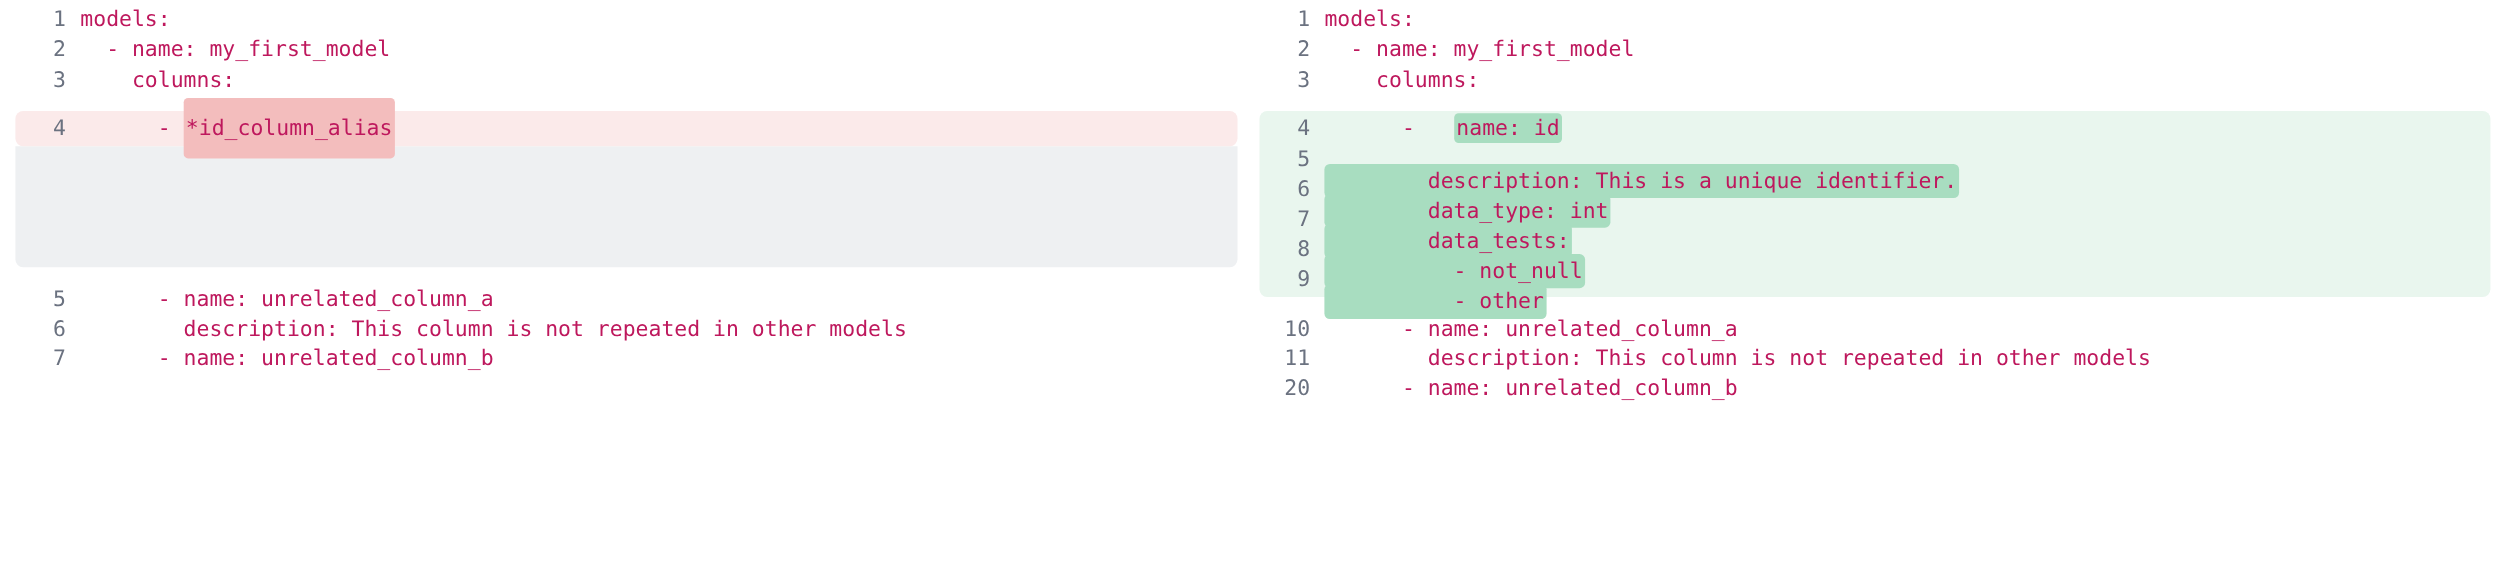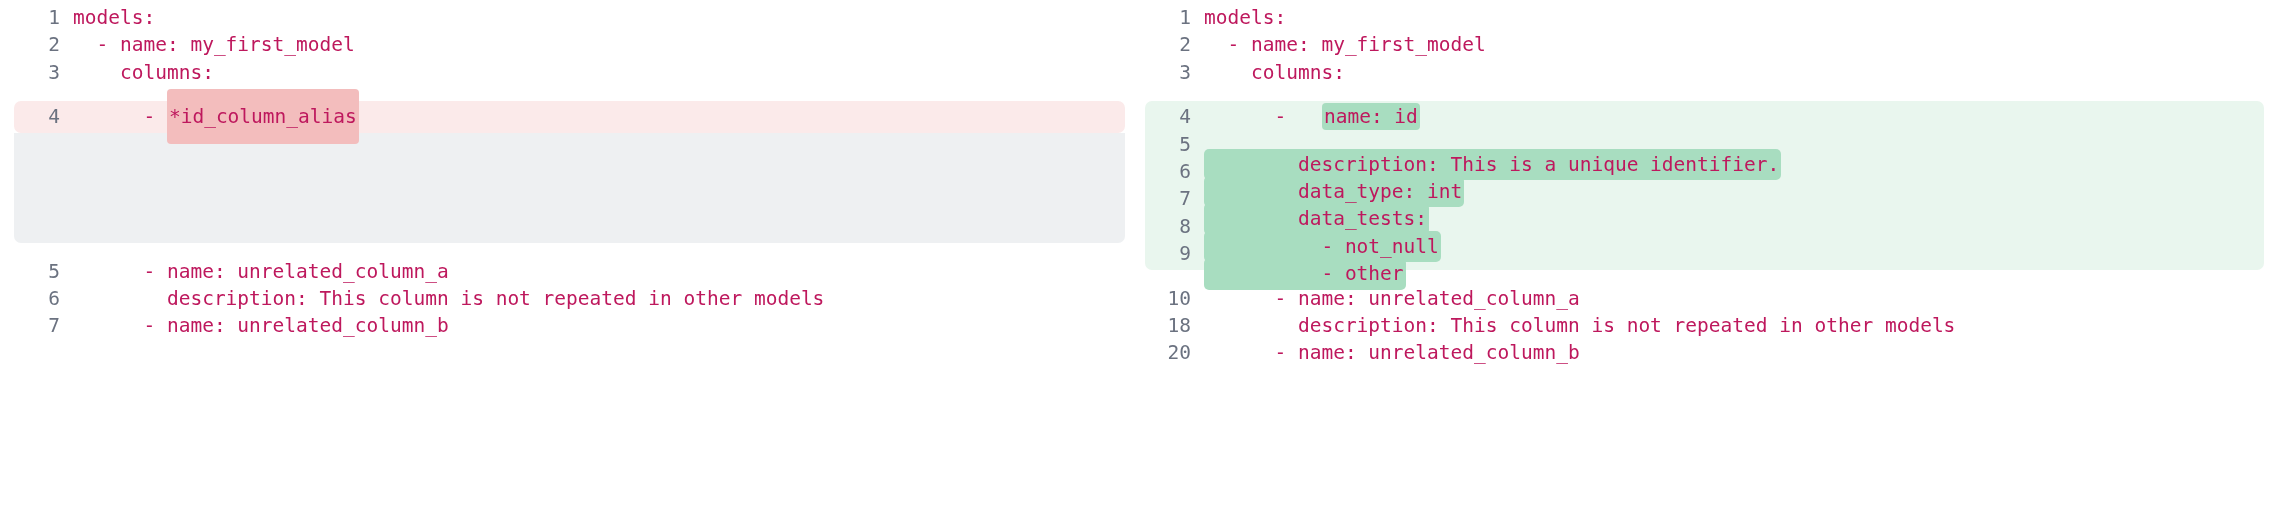--- a/index.html
+++ b/index.html
@@ -240,21 +240,21 @@
       </div>
 
       <div class="spacer-gap"></div>
 
       <div class="plain-group">
         <div class="code-line">
           <span class="gutter w2">10</span>
           <span class="code-text">      - name: unrelated_column_a</span>
         </div>
         <div class="code-line">
-          <span class="gutter w2">18</span>
+          <span class="gutter w2">11</span>
           <span class="code-text">        description: This column is not repeated in other models</span>
         </div>
         <div class="code-line">
           <span class="gutter w2">20</span>
           <span class="code-text">      - name: unrelated_column_b</span>
         </div>
       </div>
 
     </div>
   </div>

